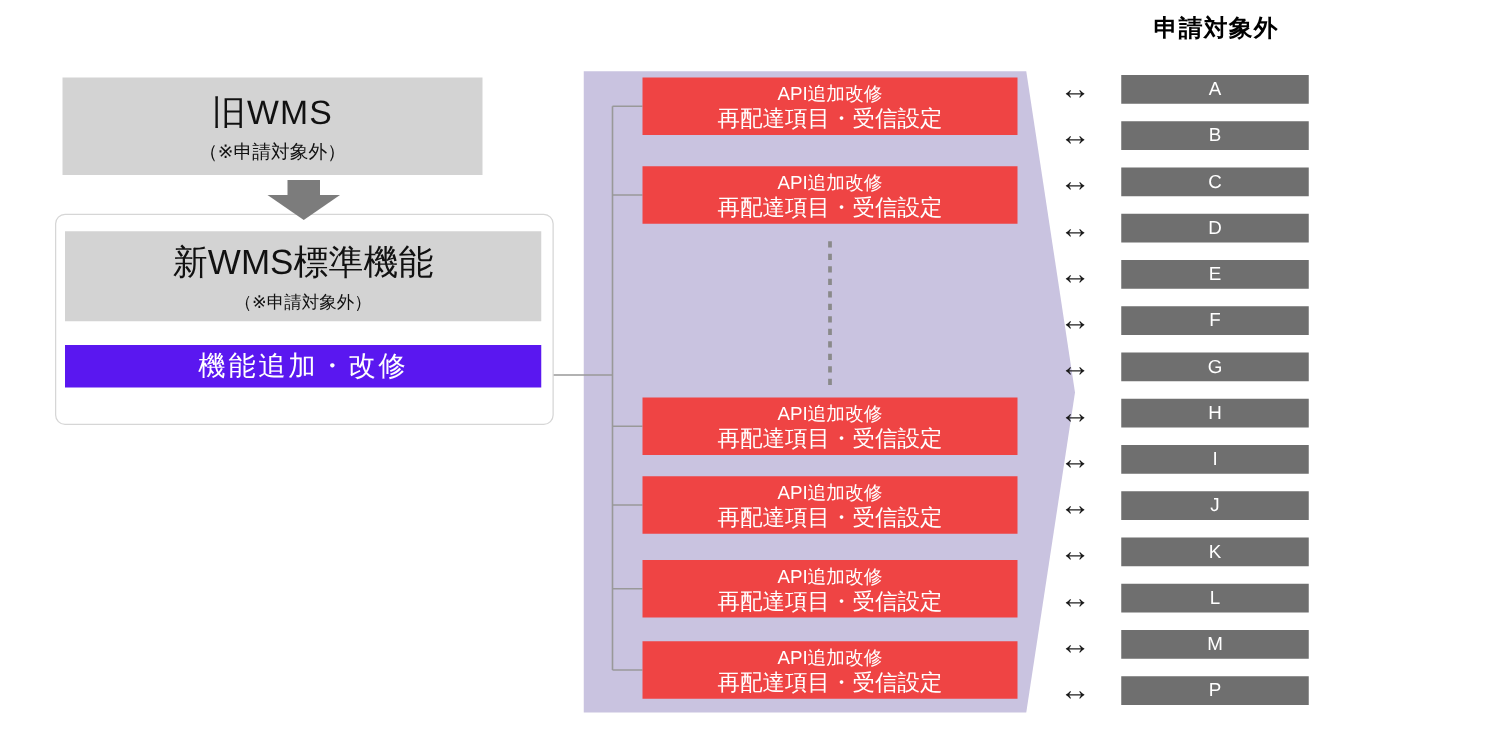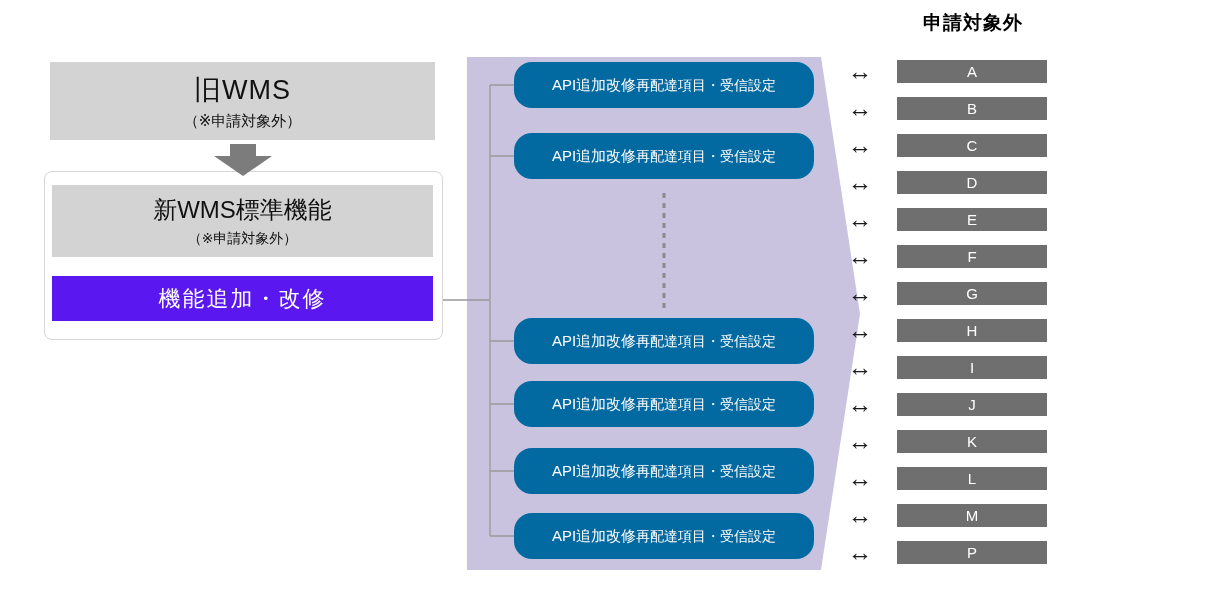--- a/index.html
+++ b/index.html
@@ -3,37 +3,37 @@
 <meta charset="utf-8">
 <style>
   html,body{margin:0;padding:0;background:#ffffff;}
   body{font-family:"Liberation Sans","DejaVu Sans",sans-serif;}
   .canvas{position:relative;width:1206px;height:590px;background:#ffffff;overflow:hidden;}
   .abs{position:absolute;}
   svg.overlay{position:absolute;left:0;top:0;z-index:0;}
 
   
   .gray-box{background:#d3d3d3;display:flex;flex-direction:column;align-items:center;justify-content:center;z-index:2;}
-  .old-wms{left:50px;top:62px;width:385px;height:78px;}
+  .old-wms{left:50px;top:62px;width:336px;height:78px;}
   .old-wms .t1{font-size:27px;color:#111;letter-spacing:1px;}
   .old-wms .t2{font-size:15px;color:#111;margin-top:4px;}
   .down-arrow{left:214px;top:144px;width:58px;height:32px;z-index:2;}
   .down-arrow .stem{width:26px;height:12px;background:#7c7c7c;margin:0 auto;}
   .down-arrow .head{width:0;height:0;border-left:29px solid transparent;border-right:29px solid transparent;border-top:20px solid #7c7c7c;}
   .outer-frame{left:44px;top:171px;width:397px;height:167px;border:1px solid #d6d6d6;border-radius:8px;background:#ffffff;z-index:1;}
   .new-wms{left:52px;top:185px;width:381px;height:72px;}
-  .new-wms .t1{font-size:24px;color:#111;}
+  .new-wms .t1{font-size:28px;color:#111;}
   .new-wms .t2{font-size:14px;color:#111;margin-top:4px;}
-  .feature-box{left:52px;top:276px;width:381px;height:45px;background:#5a17f0;display:flex;align-items:center;justify-content:center;z-index:2;}
+  .feature-box{left:52px;top:276px;width:381px;height:34px;background:#5a17f0;display:flex;align-items:center;justify-content:center;z-index:2;}
   .feature-box span{color:#ffffff;font-size:22px;letter-spacing:2px;}
 
   
-  .api-box{left:514px;width:300px;height:46px;background:#0369a1;display:flex;flex-direction:row;align-items:center;justify-content:center;z-index:2;border-radius:18px;}
+  .api-box{left:514px;width:300px;height:46px;background:#ef4444;display:flex;flex-direction:column;align-items:center;justify-content:center;z-index:2;}
   .api-box .api-l1{color:#ffffff;font-size:15px;line-height:20px;}
-  .api-box .api-l2{color:#ffffff;font-size:14px;line-height:18px;}
+  .api-box .api-l2{color:#ffffff;font-size:18px;line-height:18px;}
 
   
   .rh{left:877px;width:192px;text-align:center;z-index:2;color:#000;}
   .rh-title{top:10px;font-size:19px;font-weight:bold;letter-spacing:1px;}
   .rh-sub{top:35px;font-size:14px;font-weight:bold;}
   .bar{left:897px;width:150px;height:23px;background:#6f6f6f;display:flex;align-items:center;justify-content:center;z-index:2;}
   .bar span{color:#ffffff;font-size:15px;}
   .lr-arrow{left:830px;width:60px;height:24px;text-align:center;font-size:25px;font-weight:bold;line-height:24px;color:#1a1a1a;z-index:2;}
 </style>
 </head>

